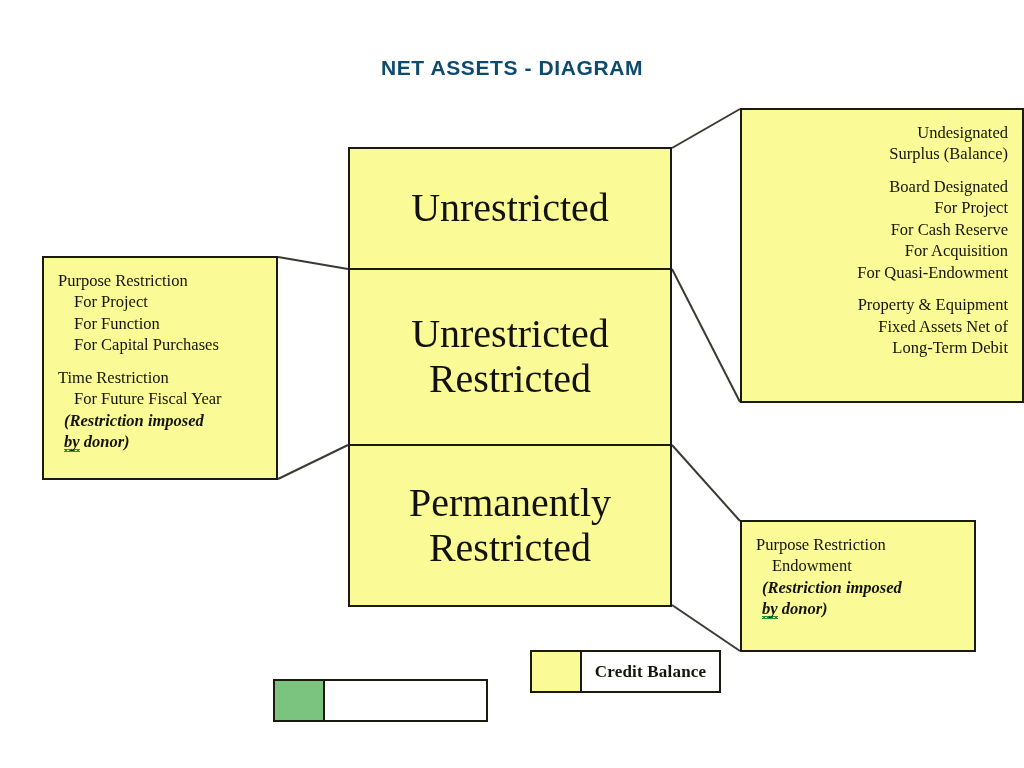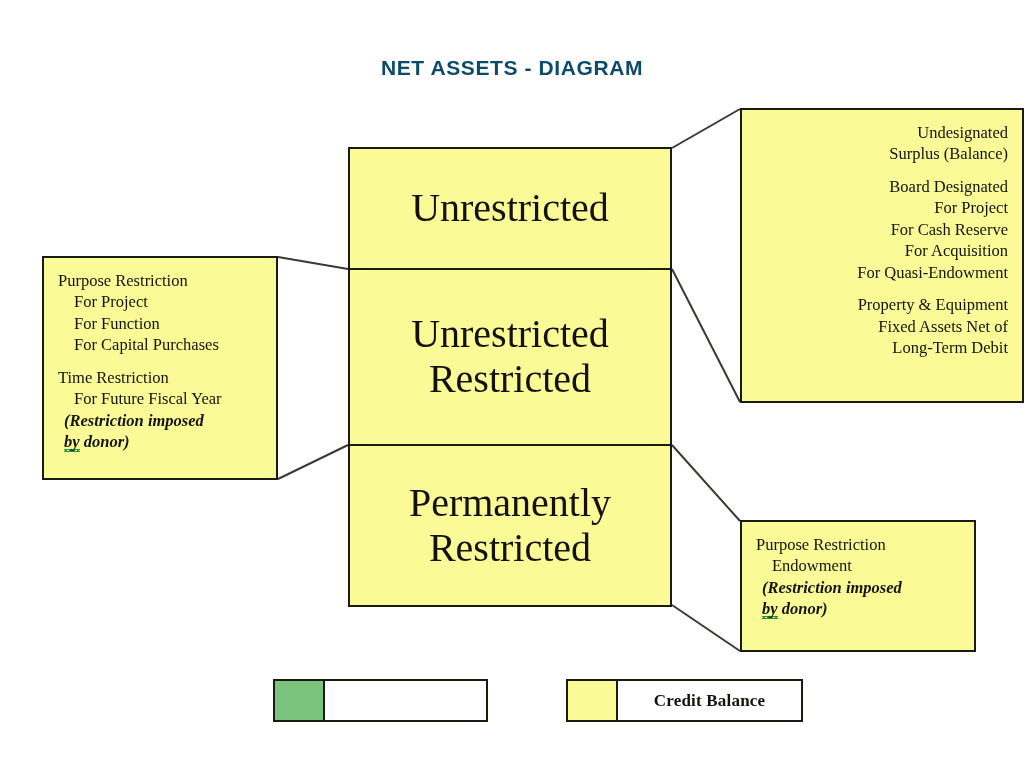--- a/index.html
+++ b/index.html
@@ -112,21 +112,21 @@
   .legend-item {
     position: absolute;
     box-sizing: border-box;
     border: 2px solid #1a1a10;
     background: #ffffff;
     height: 43px;
     display: flex;
     align-items: stretch;
   }
   #legend-debit  { left: 273px; top: 679px; width: 215px; }
-  #legend-credit { left: 530px; top: 679px; width: 237px; margin-left: 36px; }
+  #legend-credit { left: 530px; top: 650px; width: 191px; }
   .legend-swatch {
     width: 48px;
     border-right: 2px solid #1a1a10;
     flex: 0 0 auto;
   }
   .legend-label {
     flex: 1 1 auto;
     display: flex;
     align-items: center;
     justify-content: center;

